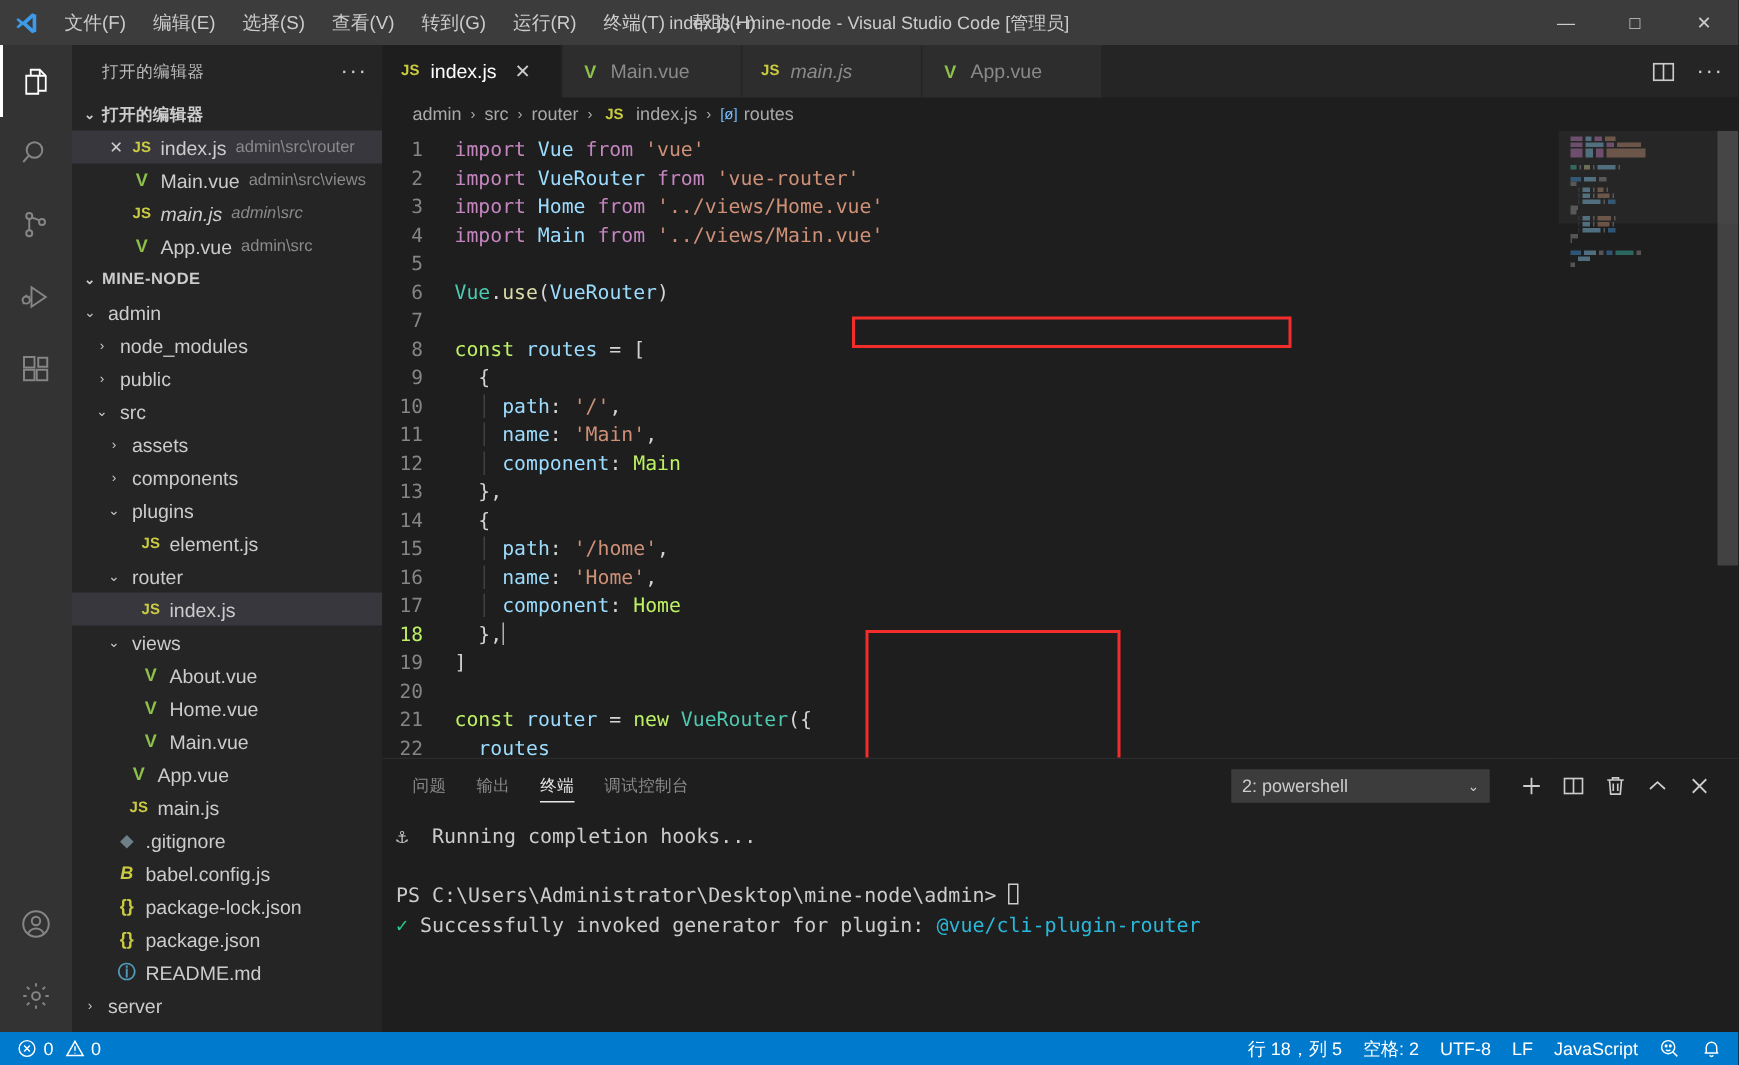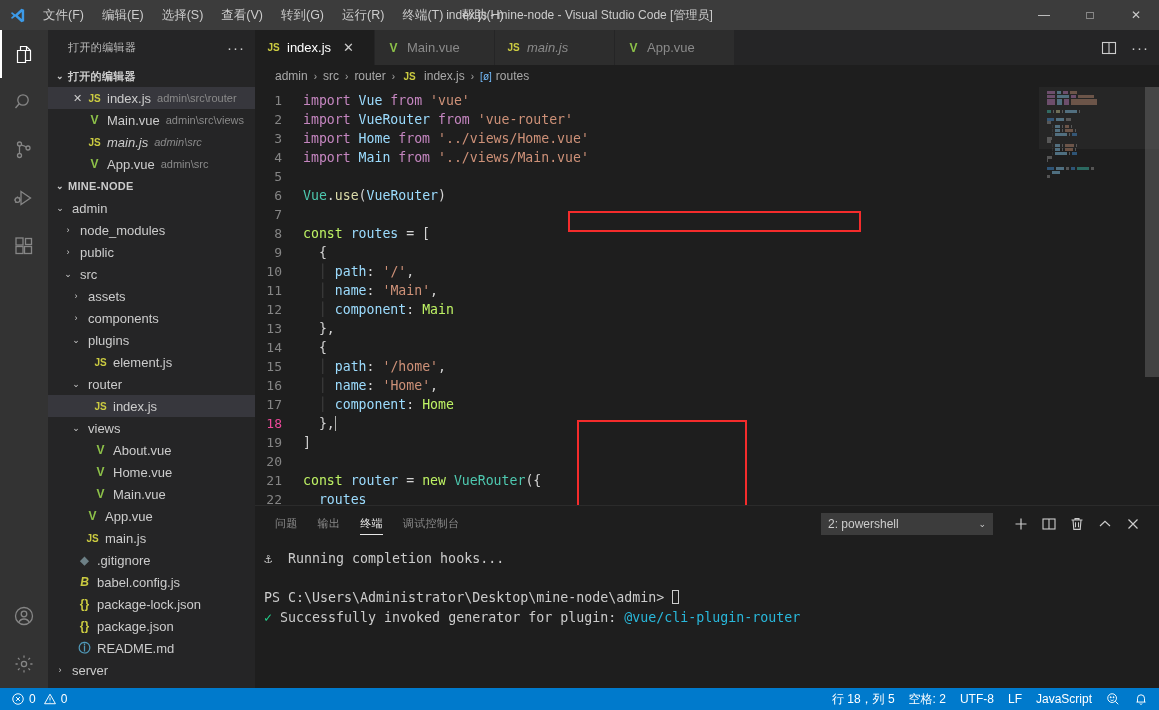--- a/index.html
+++ b/index.html
@@ -117,21 +117,21 @@
   .code-scroll { flex: 1 1 auto; position: relative; overflow: hidden; }
   .code-lines {
     font-family: "DejaVu Sans Mono", monospace; font-size: 13.2px; line-height: 19px;
     padding-top: 4px; position: relative;
   }
   .cline { height: 19px; display: flex; align-items: center; white-space: pre; }
   .lnum {
     width: 48px; flex: 0 0 48px; text-align: right; padding-right: 21px;
     color: #858585; font-size: 13px; font-family: "DejaVu Sans Mono", monospace;
   }
-  .cline.cur .lnum { color: #ec4899; }
+  .cline.cur .lnum { color: #bef264; }
   .ctext { color: #d4d4d4; text-align: right; }
   .kw { color: #c586c0; }
   .id { color: #9cdcfe; }
   .str { color: #ce9178; }
   .fn { color: #dcdcaa; }
   .ty { color: #4ec9b0; }
   .op { color: #d4d4d4; }
   .ctl { color: #bef264; }
   .guide { color: #404040; }
   .caret { display: inline-block; width: 1.5px; height: 15px; background: #aeafad; vertical-align: middle; position: relative; top: -1px; }

